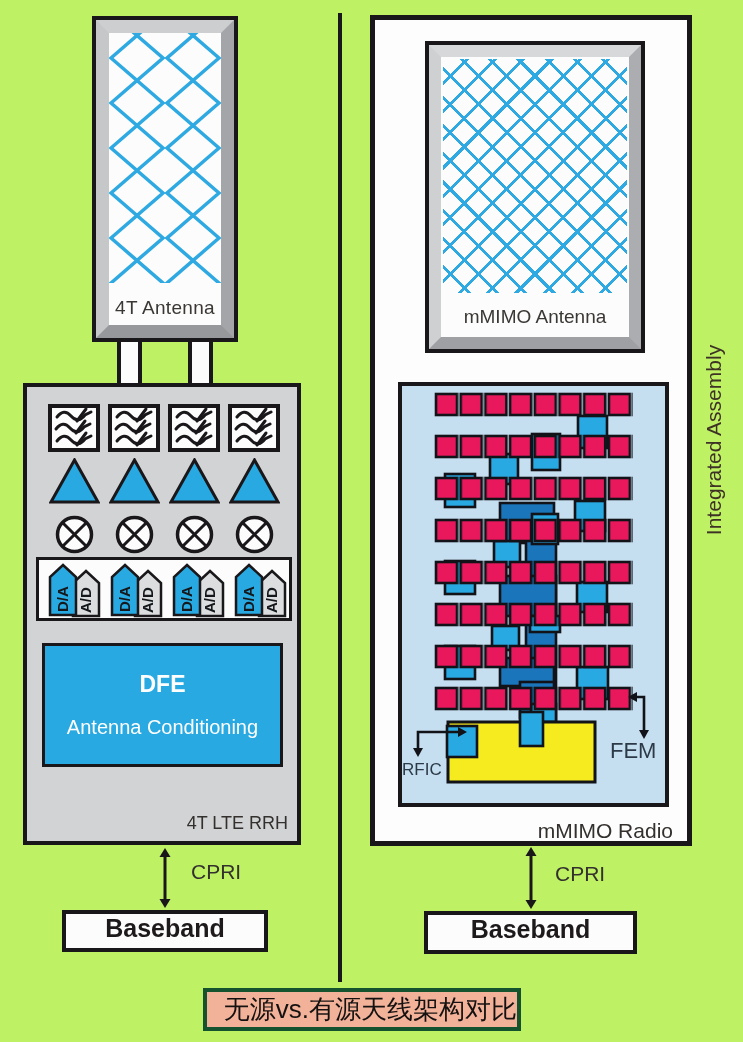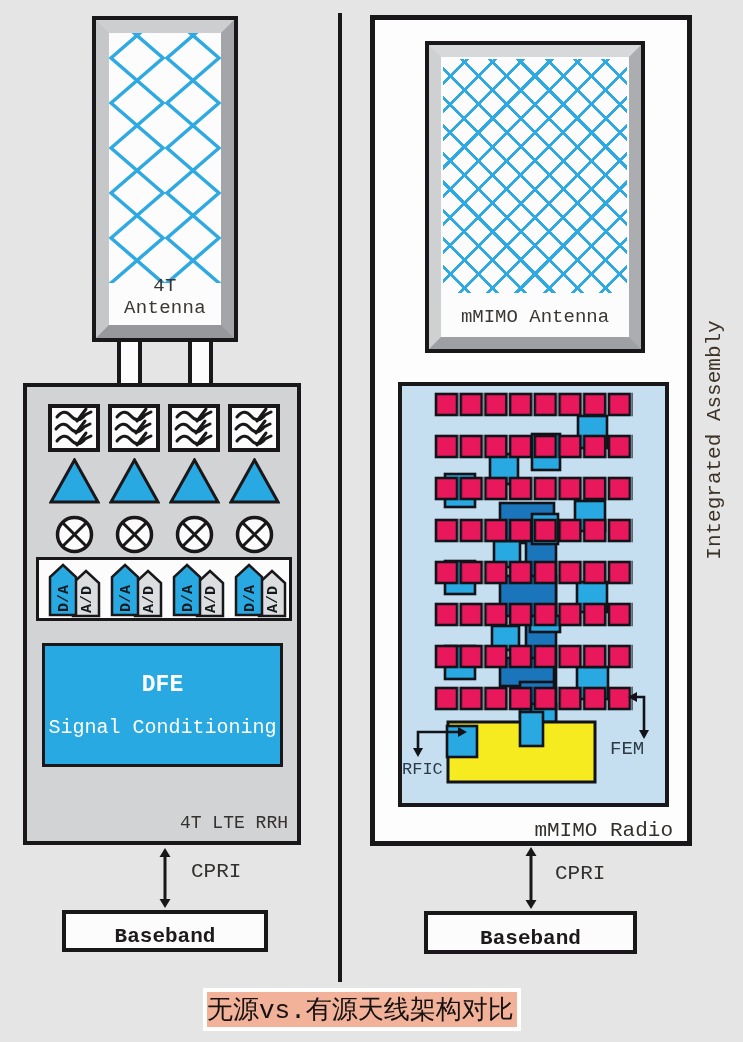--- a/index.html
+++ b/index.html
@@ -1,21 +1,21 @@
 <!DOCTYPE html>
 <html><head>
 <meta charset="utf-8">
 <style>
   * { box-sizing: border-box; margin: 0; padding: 0; }
   html,body { background:#F2B29A; }
   #stage {
     position: relative;
     width: 743px; height: 1042px;
-    background: #e5e5e5;
-    font-family: Liberation Mono, monospace;
+    background: #bef264;
+    font-family: Liberation Sans, sans-serif;
     color: #262220;
     overflow: hidden;
   }
   .abs { position: absolute; }
 
   
   .divider { left: 338px; top: 13px; width: 4px; height: 969px; background: #1A171B; }
 
   
   .ant-l { left: 92px; top: 16px; width: 146px; height: 326px; border: 4px solid #1A171B; background:#A9ABAE; z-index: 2; }
@@ -40,48 +40,48 @@
          color: #fff; display:flex; flex-direction:column; align-items:center; justify-content:center; gap: 18px; text-align:left; }
   .dfe .t { font-size: 23px; font-weight: bold; }
   .dfe .l { font-size: 20px; }
 
   .rrh-label { position:absolute; right: 9px; top: 426px; font-size: 18px; color: #33302E; }
 
   .cpri-arrow-l { left: 157px; top: 847px; }
   .cpri-label-l { left: 191px; top: 860px; font-size: 21px; color:#33302E; }
   .baseband-l { left: 62px; top: 910px; width: 206px; height: 42px; }
 
-  .baseband-box { background:#FCFCFC; border: 4px solid #1A171B; display:flex; align-items:flex-end; justify-content:center; font-size: 21px; font-weight: bold; color:#1E1A1B; }
+  .baseband-box { background:#FCFCFC; border: 4px solid #1A171B; display:flex; align-items:flex-start; justify-content:center; font-size: 25px; font-weight: bold; color:#1E1A1B; }
 
   
   .assembly { left: 370px; top: 15px; width: 322px; height: 831px; background: #FDFDFD; border: 5px solid #1A171B; }
 
   .ant-r { position:absolute; left: 50px; top: 21px; width: 220px; height: 312px; border: 4px solid #1A171B; background:#ACAEB1; }
   .bevel-r { position:absolute; inset:0; border: 12px solid; border-color: #D7D8D9 #ABADB0 #9EA0A3 #CFD0D2; background: #FCFCFC; }
   .hatch { position:absolute; left: 2px; top: 2px; width: 184px; height: 234px;
     background-image:
       repeating-linear-gradient(45deg,  transparent 0, transparent 17px, #2FA9E1 17px, #2FA9E1 20px),
       repeating-linear-gradient(-45deg, transparent 0, transparent 17px, #2FA9E1 17px, #2FA9E1 20px); }
   .ant-r-label { position:absolute; left:0; right:0; bottom:9px; text-align:center; font-size:19px; color:#3A3734; }
 
   .radio { position:absolute; left: 23px; top: 362px; width: 271px; height: 425px; background: #C5DEF0; border: 4px solid #1A171B; }
   .radio svg { position:absolute; left:0; top:0; }
   .rfic-label { position:absolute; left: 0px; top: 374px; font-size: 17px; color:#2B3A46; }
-  .fem-label  { position:absolute; left: 208px; top: 352px; font-size: 19px; color:#2B3A46; }
+  .fem-label  { position:absolute; left: 208px; top: 352px; font-size: 22px; color:#2B3A46; }
 
   .radio-label { position:absolute; right: 14px; top: 799px; font-size: 21px; color: #33302E; }
 
   .assembly-label { left: 714px; top: 440px; transform: translate(-50%,-50%) rotate(-90deg); white-space: nowrap; font-size: 21px; color: #3E3226; }
 
   .cpri-arrow-r { left: 523px; top: 846px; }
   .cpri-label-r { left: 555px; top: 862px; font-size: 21px; color:#33302E; }
   .baseband-r { left: 424px; top: 911px; width: 213px; height: 43px; }
 
-  .title-box { left: 203px; top: 988px; width: 318px; height: 43px; border: 4px solid #ffffff; background: #F2B29A;
-               display:flex; align-items:center; justify-content:flex-start; font-size: 26px; color: #141110; white-space: nowrap; z-index: 3; }
+  .title-box { left: 203px; top: 988px; width: 318px; height: 43px; border: 4px solid #14532d; background: #F2B29A;
+               display:flex; align-items:center; justify-content:flex-end; font-size: 26px; color: #141110; white-space: nowrap; z-index: 3; }
 </style>
 </head>
 <body>
 
 <div id="stage">
 
   <div class="abs divider"></div>
 
   <div class="abs stub stub1"></div>
   <div class="abs stub stub2"></div>
@@ -225,21 +225,21 @@
           </svg>
         <svg class="da" width="30" height="54" viewBox="0 0 30 54">
             <path d="M15 2 L28 14 L28 52 L2 52 L2 14 Z" fill="#29A9E1" stroke="#1A171B" stroke-width="2.5"></path>
             <text transform="translate(20 49) rotate(-90)" font-size="15" font-weight="bold" fill="#14181C">D/A</text>
           </svg>
       </div>
     </div>
 
     <div class="dfe">
       <div class="t">DFE</div>
-      <div class="l">Signal Conditioning</div>
+      <div class="l">Antenna Conditioning</div>
     </div>
 
     <div class="rrh-label">4T LTE RRH</div>
   </div>
 
   <svg class="abs cpri-arrow-l" width="16" height="62" viewBox="0 0 16 62">
     <line x1="8" y1="8" x2="8" y2="54" stroke="#1A171B" stroke-width="3"></line>
     <polygon points="8,1 2.5,10 13.5,10" fill="#1A171B"></polygon>
     <polygon points="8,61 2.5,52 13.5,52" fill="#1A171B"></polygon>
   </svg>

